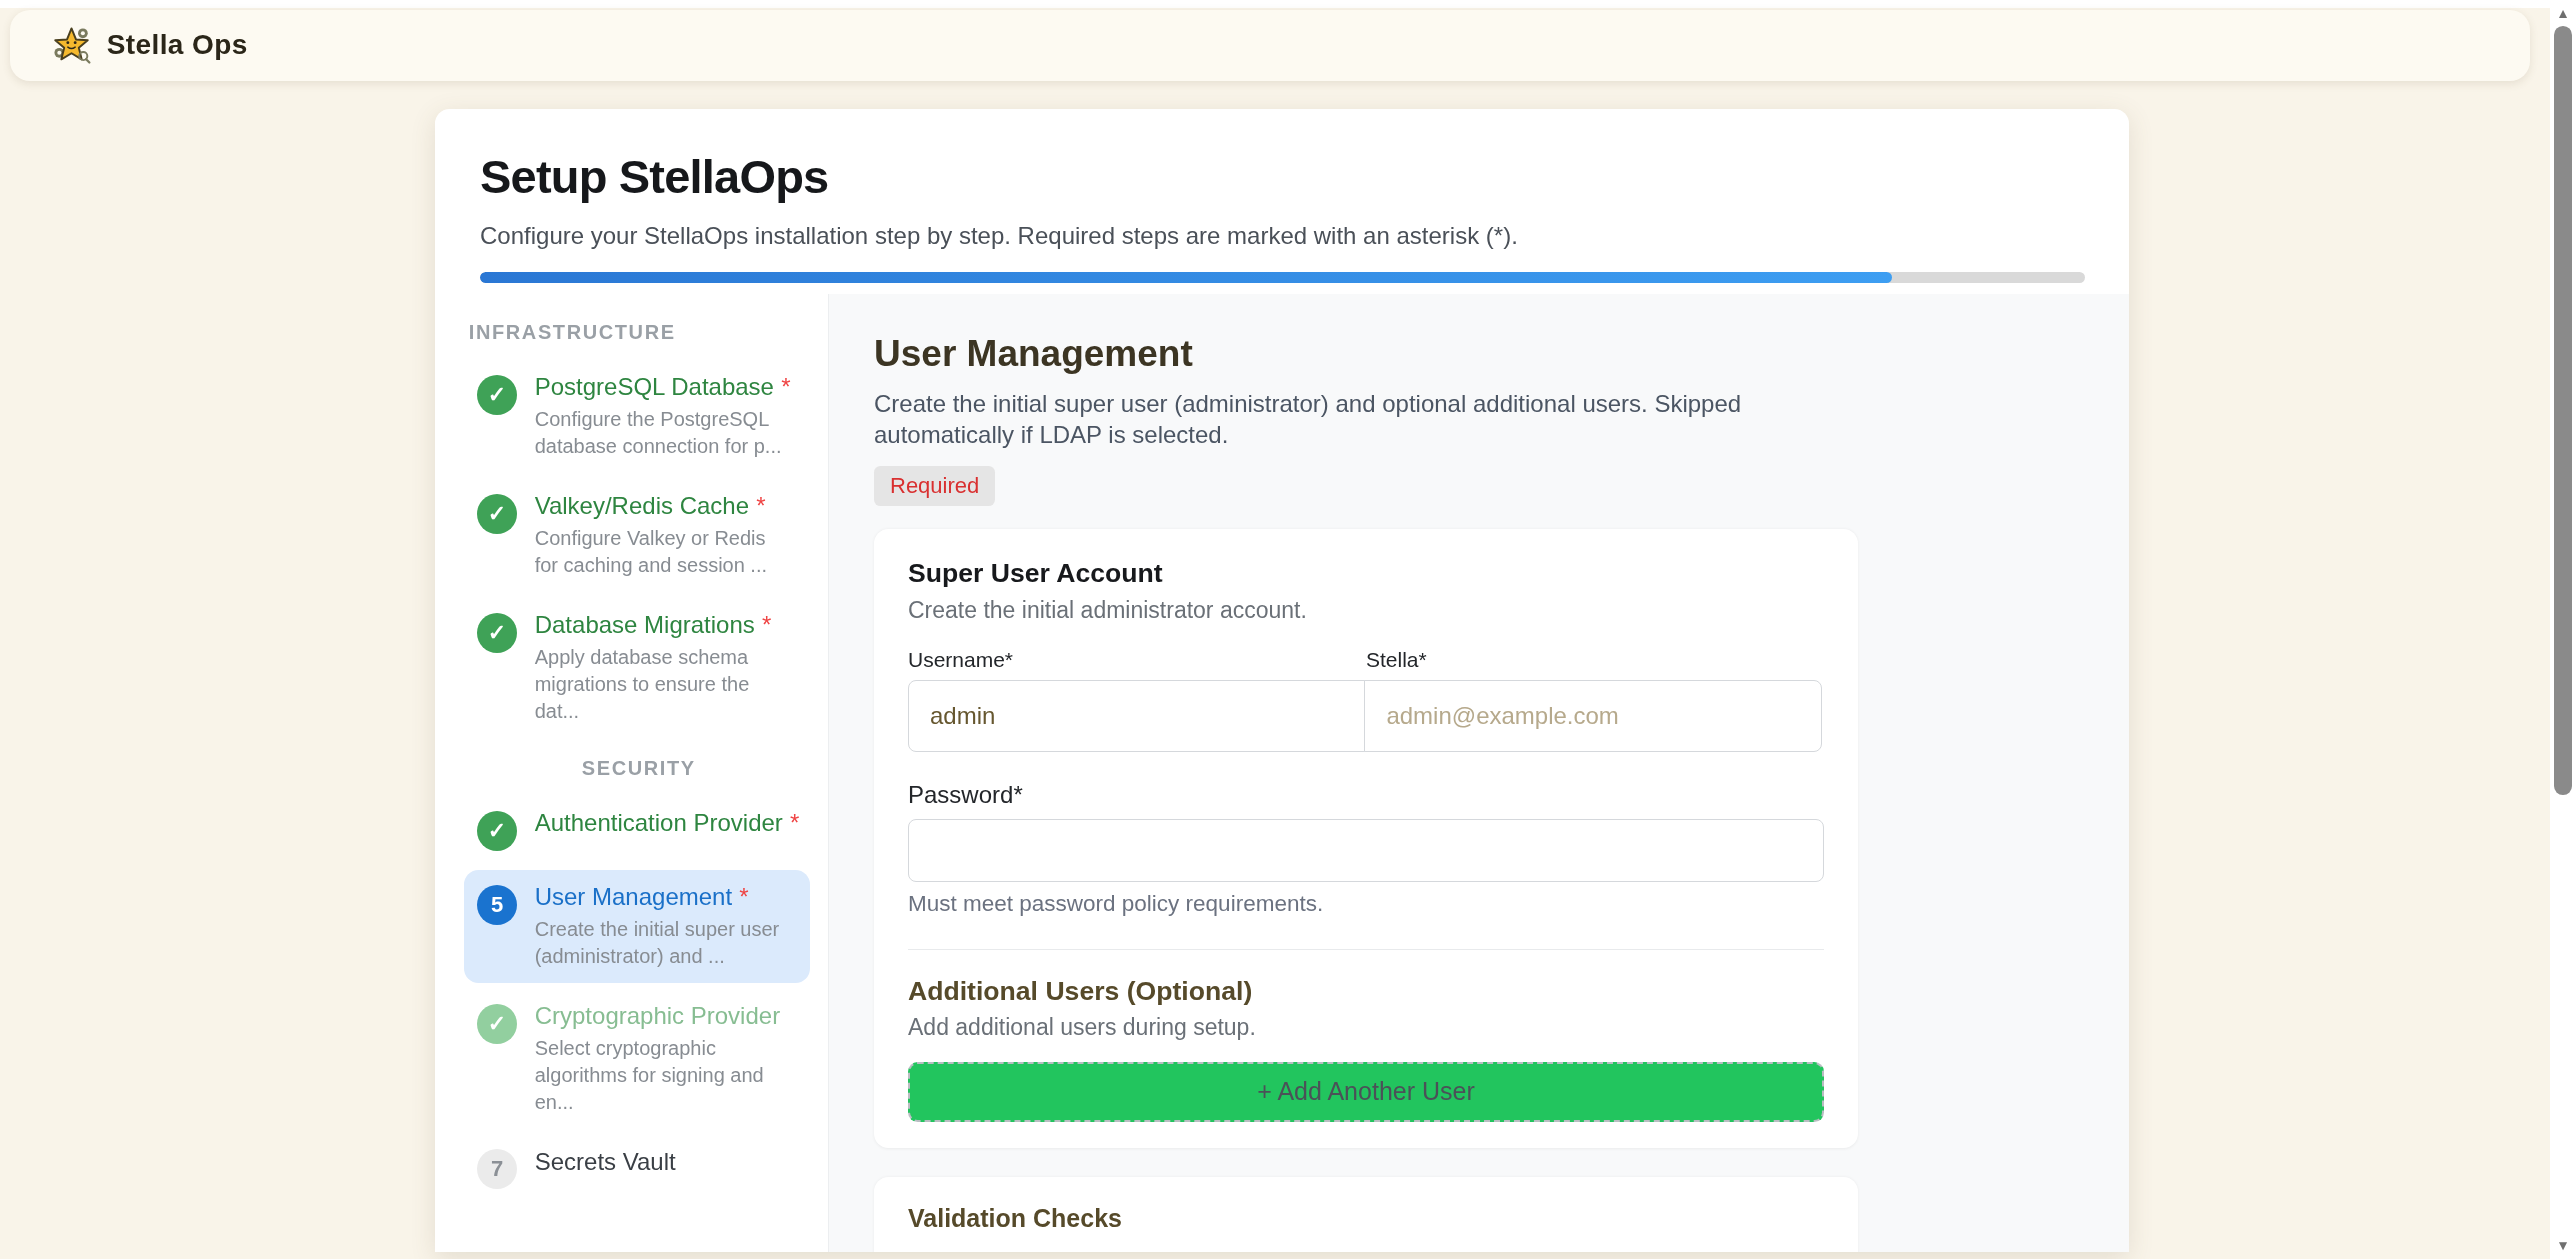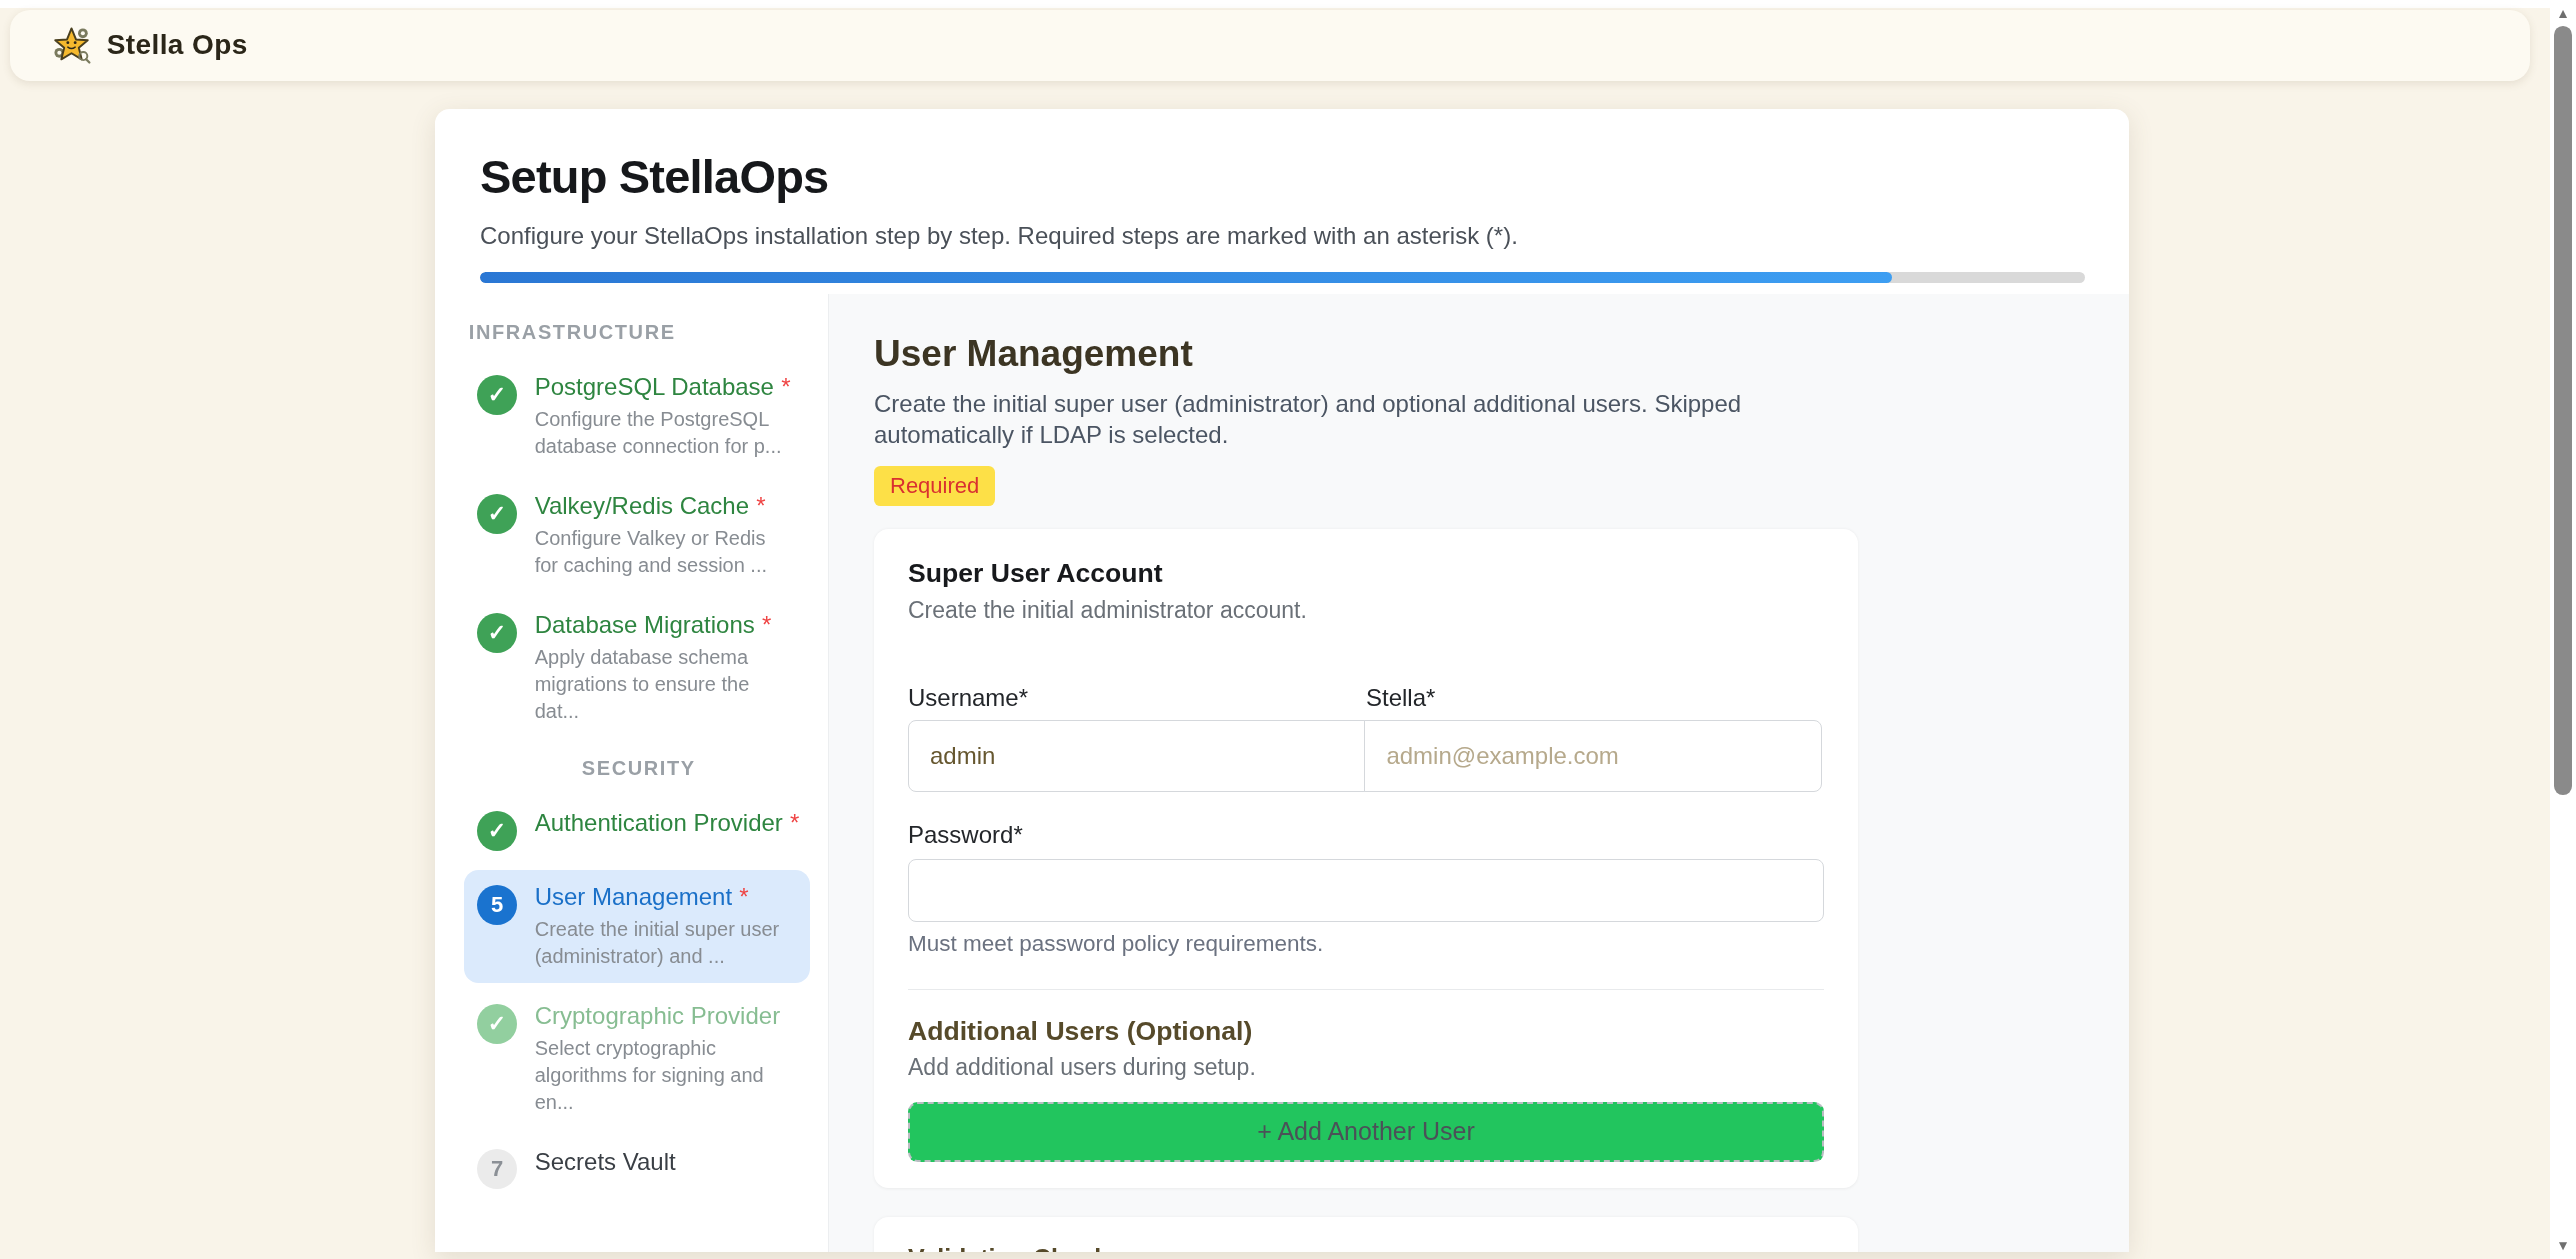--- a/index.html
+++ b/index.html
@@ -44,30 +44,30 @@
   .t-active  { color:#1a70c8; }
   .t-faded   { color:#87bd92; }
   .t-pending { color:#3a3f45; }
   .star { color:#ef4444; margin-left:7.2px; }
   .step-desc { font-size:20px; color:#878c92; line-height:26.6px; margin-top:6.4px; max-width:258px; }
 
   
   .content { flex:1; background:#f8f9fa; padding:39px 0 0 45px; overflow:hidden; }
   .main-heading { font-size:37px; font-weight:bold; color:#3c3523; }
   .main-desc { font-size:24px; color:#4b5563; line-height:31px; margin-top:13px; max-width:917px; }
-  .req-badge { display:inline-block; margin-top:16px; background:#fde047; color:#d93030;
+  .req-badge { display:inline-block; margin-top:16px; background:#e5e5e5; color:#d93030;
                font-size:22px; padding:7.2px 16px; border-radius:6.4px; }
 
   .card { width:984px; background:#ffffff; border-radius:14.5px; box-shadow:0 0.8px 3.2px rgba(0,0,0,.06); }
   .card1 { margin-top:22.5px; padding:29px 34px 26px 34px; }
   .card-title { font-size:26.6px; font-weight:bold; color:#17191c; }
   .card-sub { font-size:23px; color:#6a7077; margin-top:8px; }
 
   .labels-row { display:flex; margin-top:24px; }
-  .labels-row .lab { width:50%; font-size:24px; font-weight:500; color:#23262a;margin-top:36px; }
+  .labels-row .lab { width:50%; font-size:21px; font-weight:500; color:#23262a; }
   .inputs-row { display:flex; margin-top:8px; }
   .field { height:72px; font-size:24px; padding:0 21px; border:1.6px solid #d5d8dc; background:#fff;
            color:#66572f; outline:none; font-family:"Liberation Sans", sans-serif; }
   .field::placeholder { color:#b6a98c; }
   .field.left  { width:50%; border-radius:8px 0 0 8px; }
   .field.right { width:50%; border-radius:0 8px 8px 0; margin-left:-1.6px; }
   .pw-label { font-size:24px; font-weight:500; color:#23262a; margin-top:29px; }
   .field.pw { display:block; width:100%; height:63px; border-radius:8px; margin-top:9.7px; }
   .helper { font-size:22.5px; color:#6b7280; margin-top:9.7px; }
   .divider { border-top:1.6px solid #e8eaec; margin-top:32px; }

